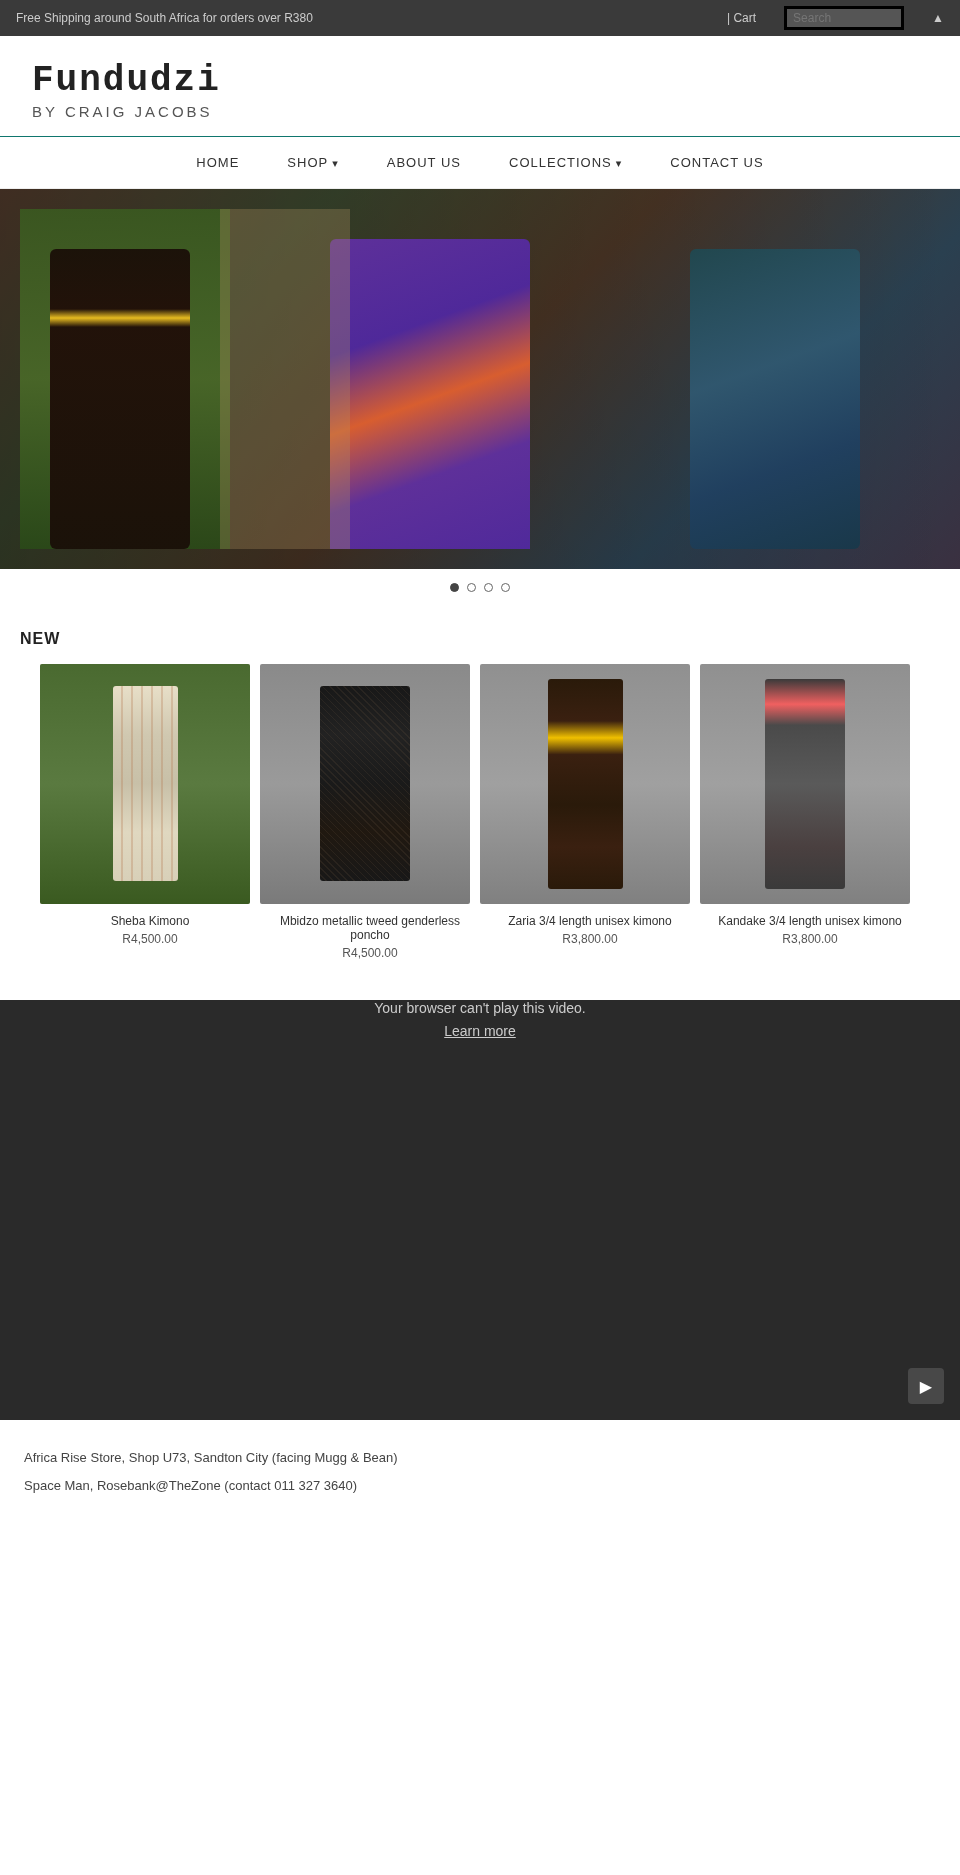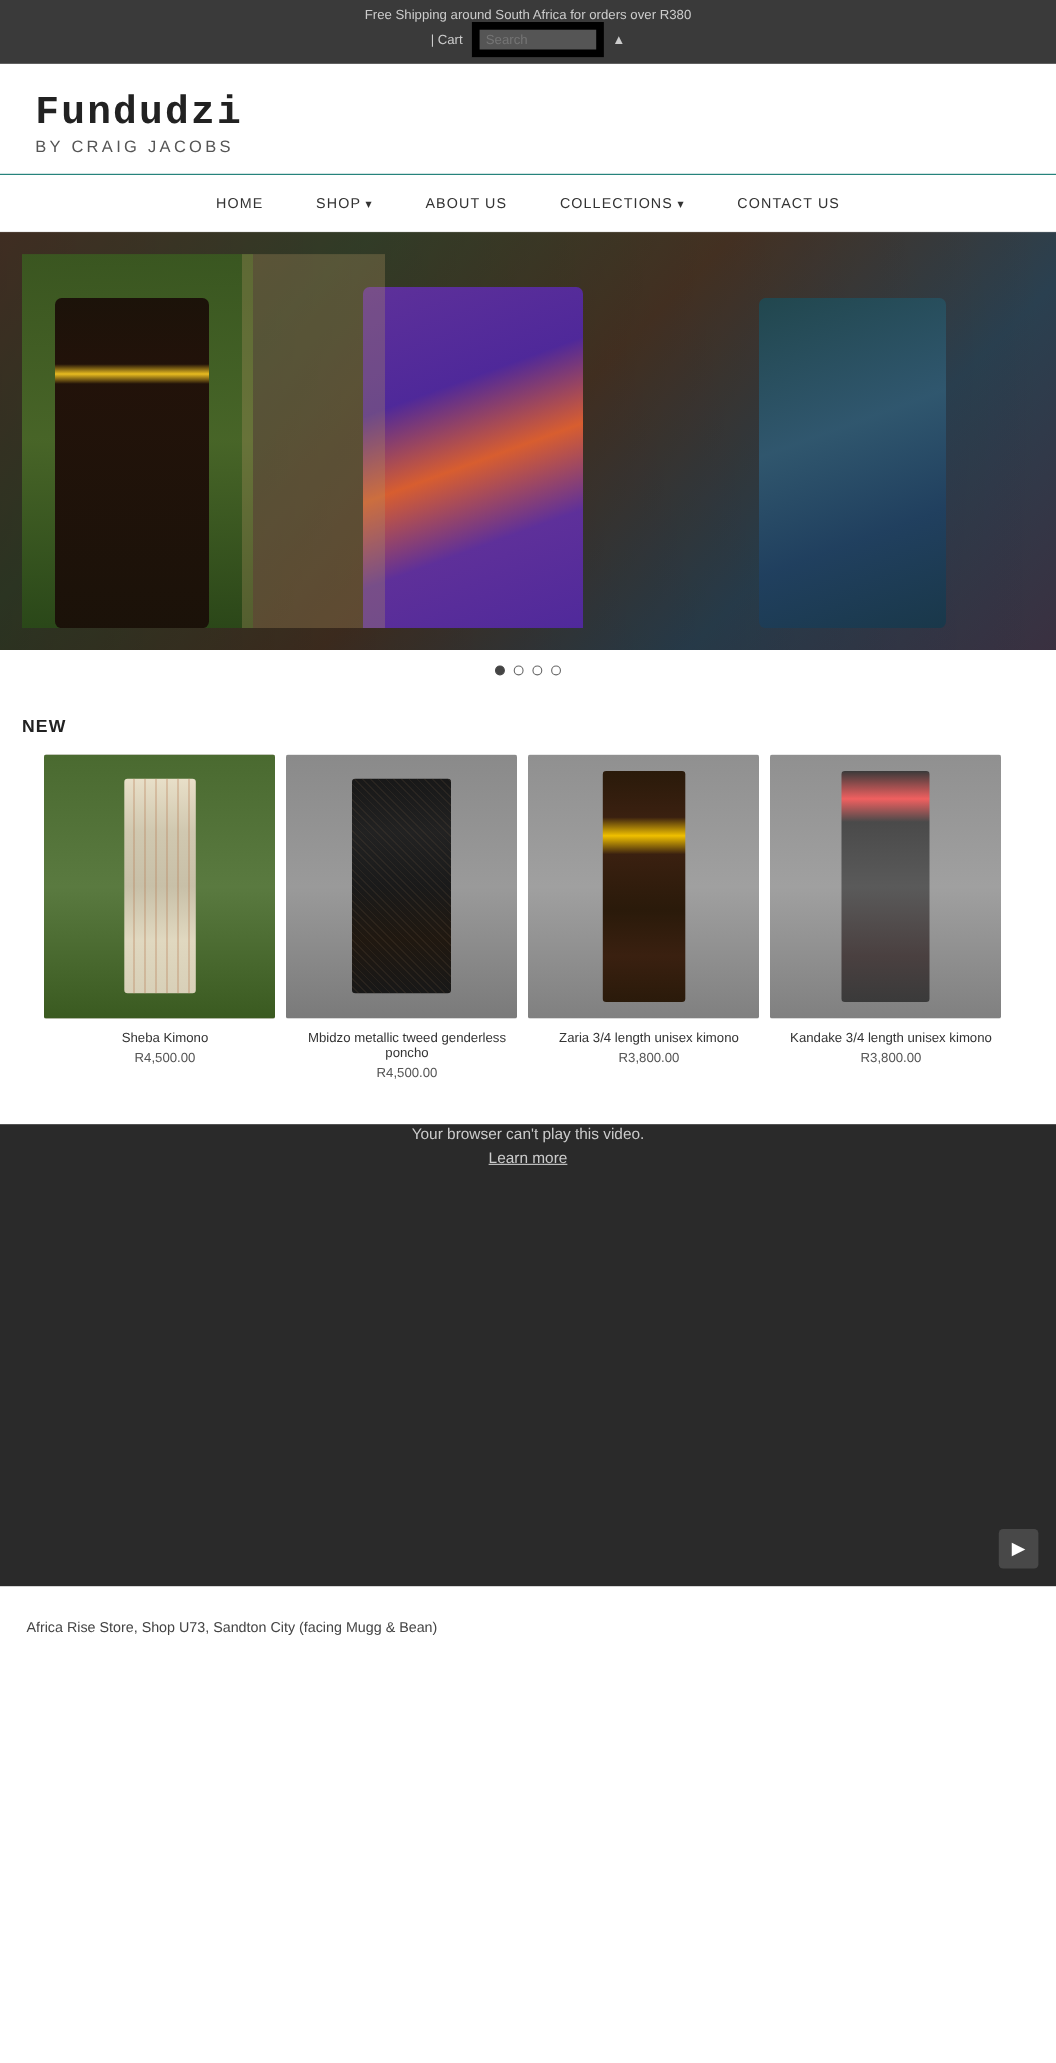--- a/index.html
+++ b/index.html
@@ -7,29 +7,28 @@
 
     
     .top-bar {
       background: #3a3a3a;
       color: #ccc;
       font-size: 12px;
       padding: 6px 16px;
       display: flex;
       justify-content: space-between;
       align-items: center;
-      flex-direction: column;
     }
     .top-bar-right {
       display: flex;
       align-items: center;
-      gap: 8px;
+      gap: 28px;
     }
     .top-bar-search {
-      border: 7px solid #000000;
+      border: 3px solid #000000;
       background: #555;
       color: #ccc;
       padding: 2px 6px;
       font-size: 12px;
       width: 120px;
     }
 
     
     .header {
       padding: 24px 32px 16px;
@@ -346,13 +345,14 @@
 <div class="video-section">
   <div class="video-message">
     <p>Your browser can't play this video.</p>
     <a href="#">Learn more</a>
   </div>
   <div class="video-play-btn">▶</div>
 </div>
 
 <div class="stockists-section">
   <div class="stockists-item">Africa Rise Store, Shop U73, Sandton City (facing Mugg &amp; Bean)</div>
+  <div class="stockists-item">Space Man, Rosebank@TheZone (contact 011 327 3640)</div>
 </div>
 
 </body></html>

